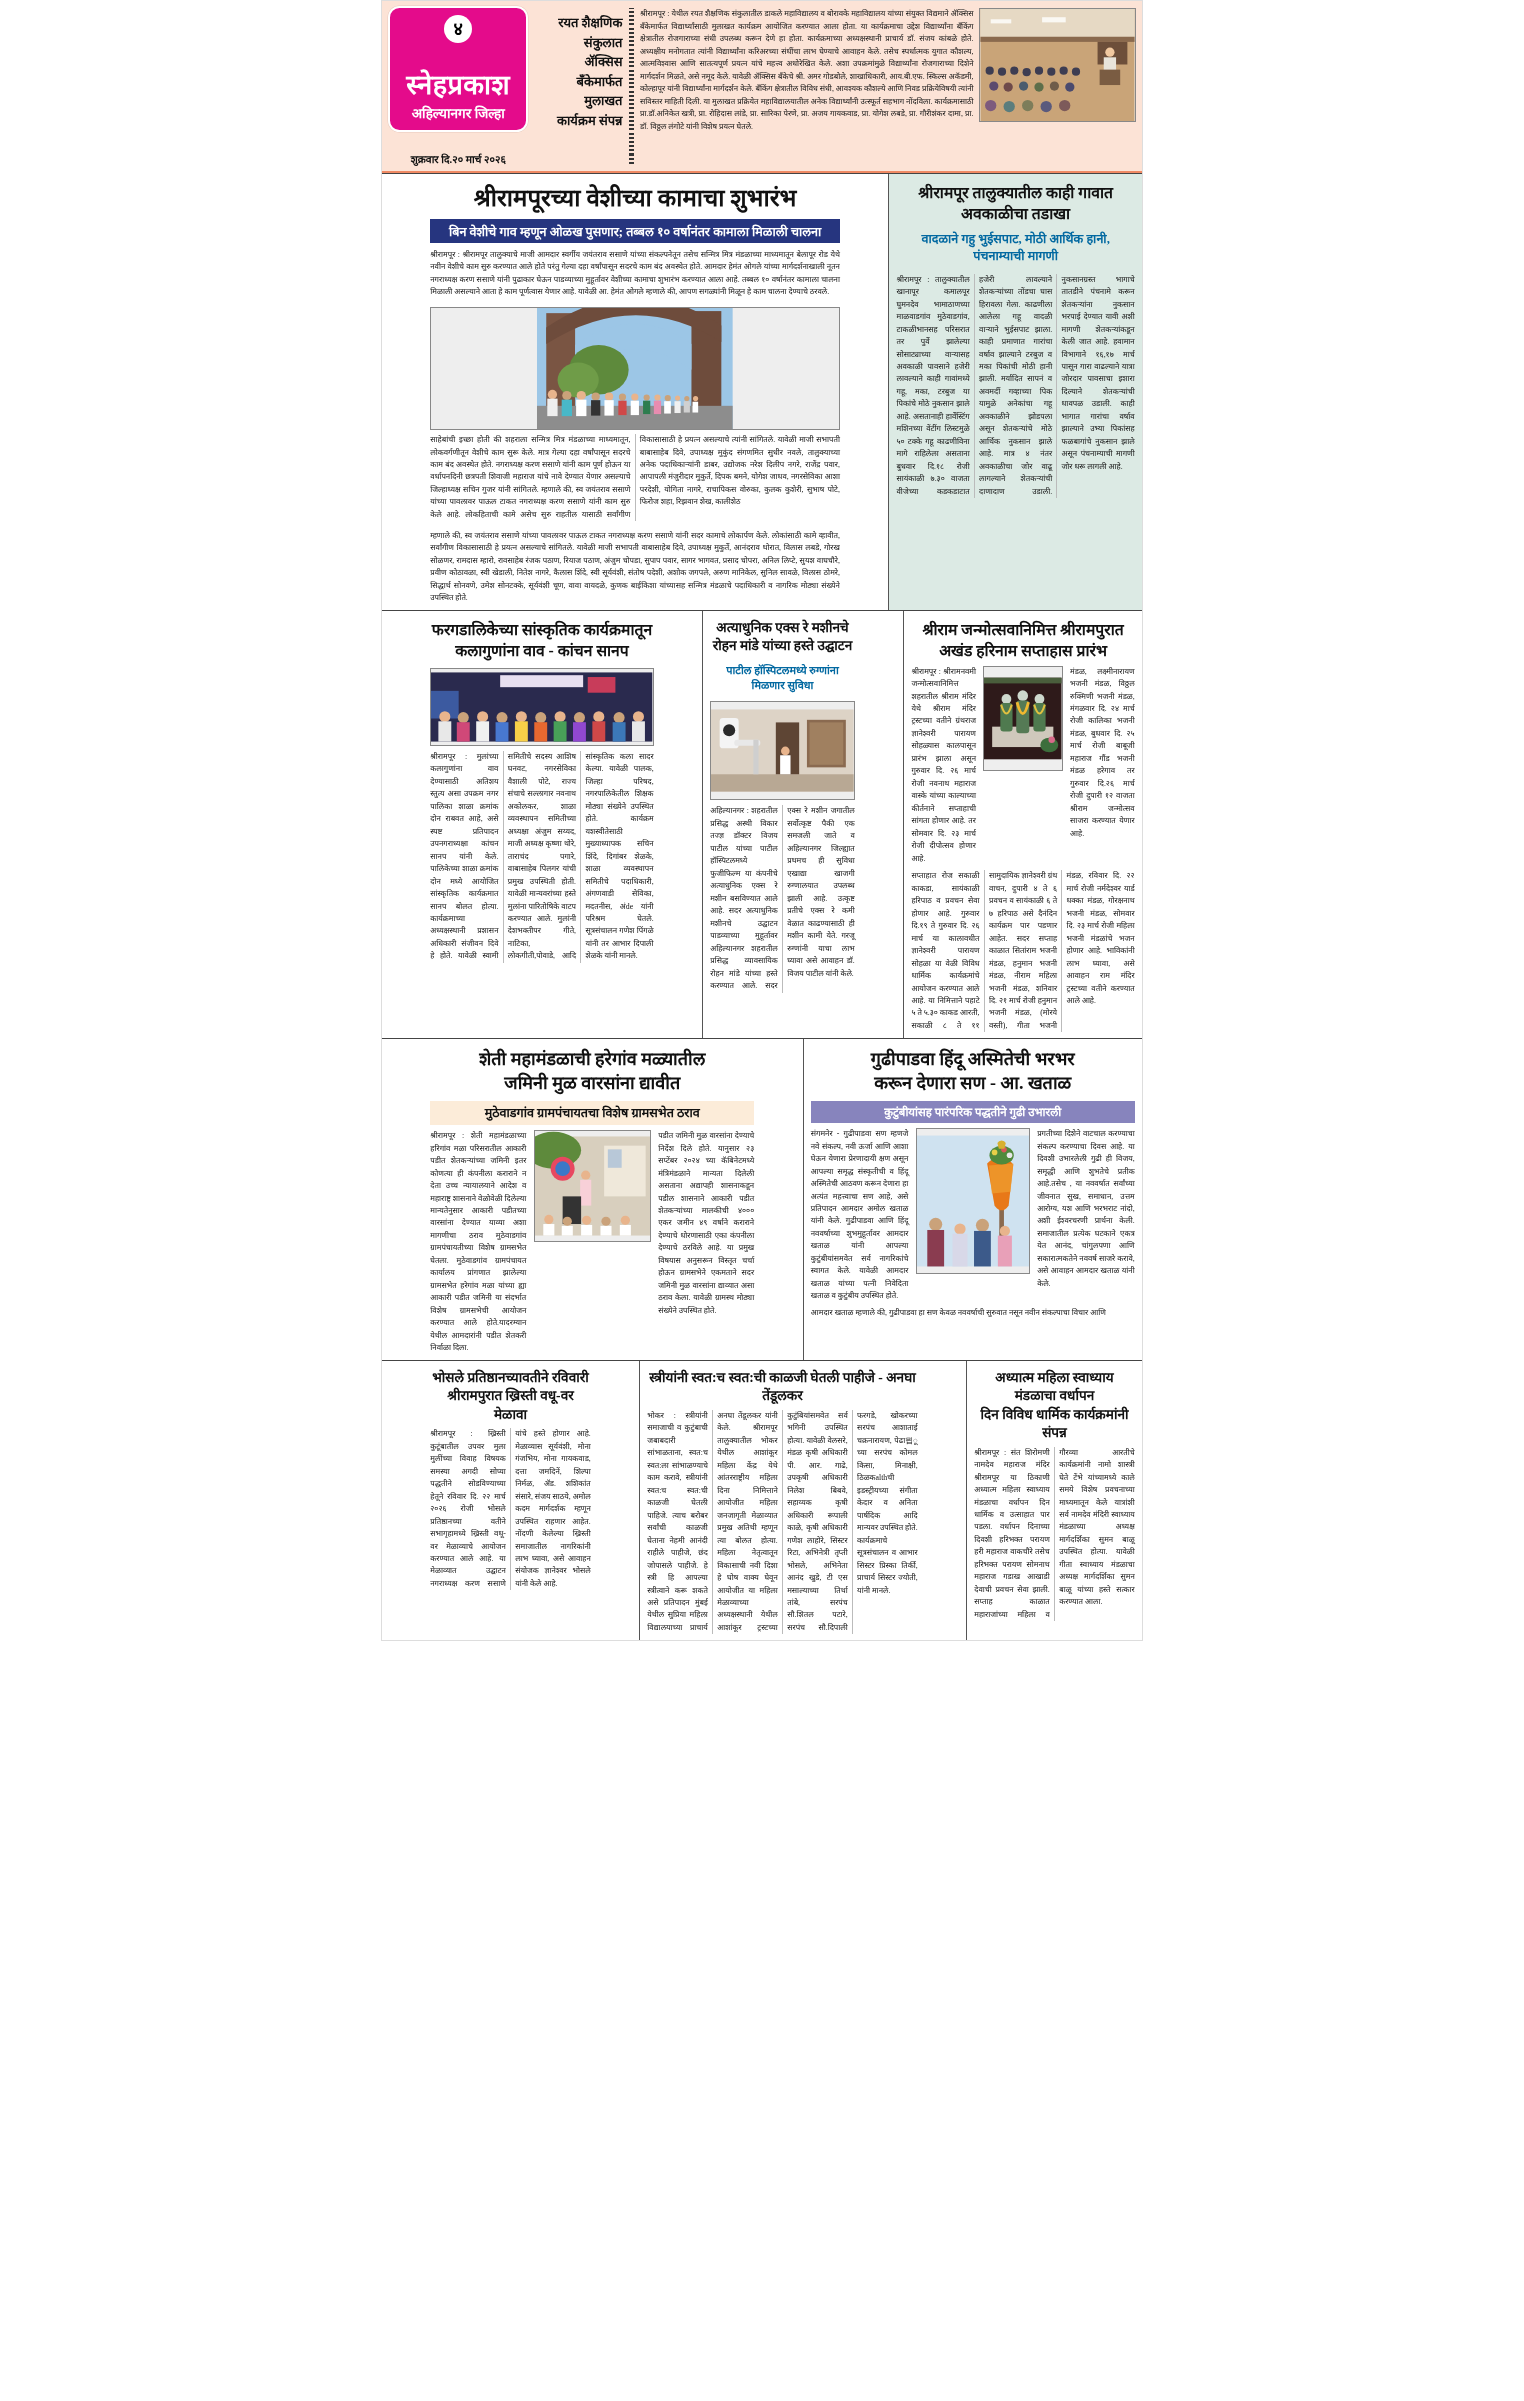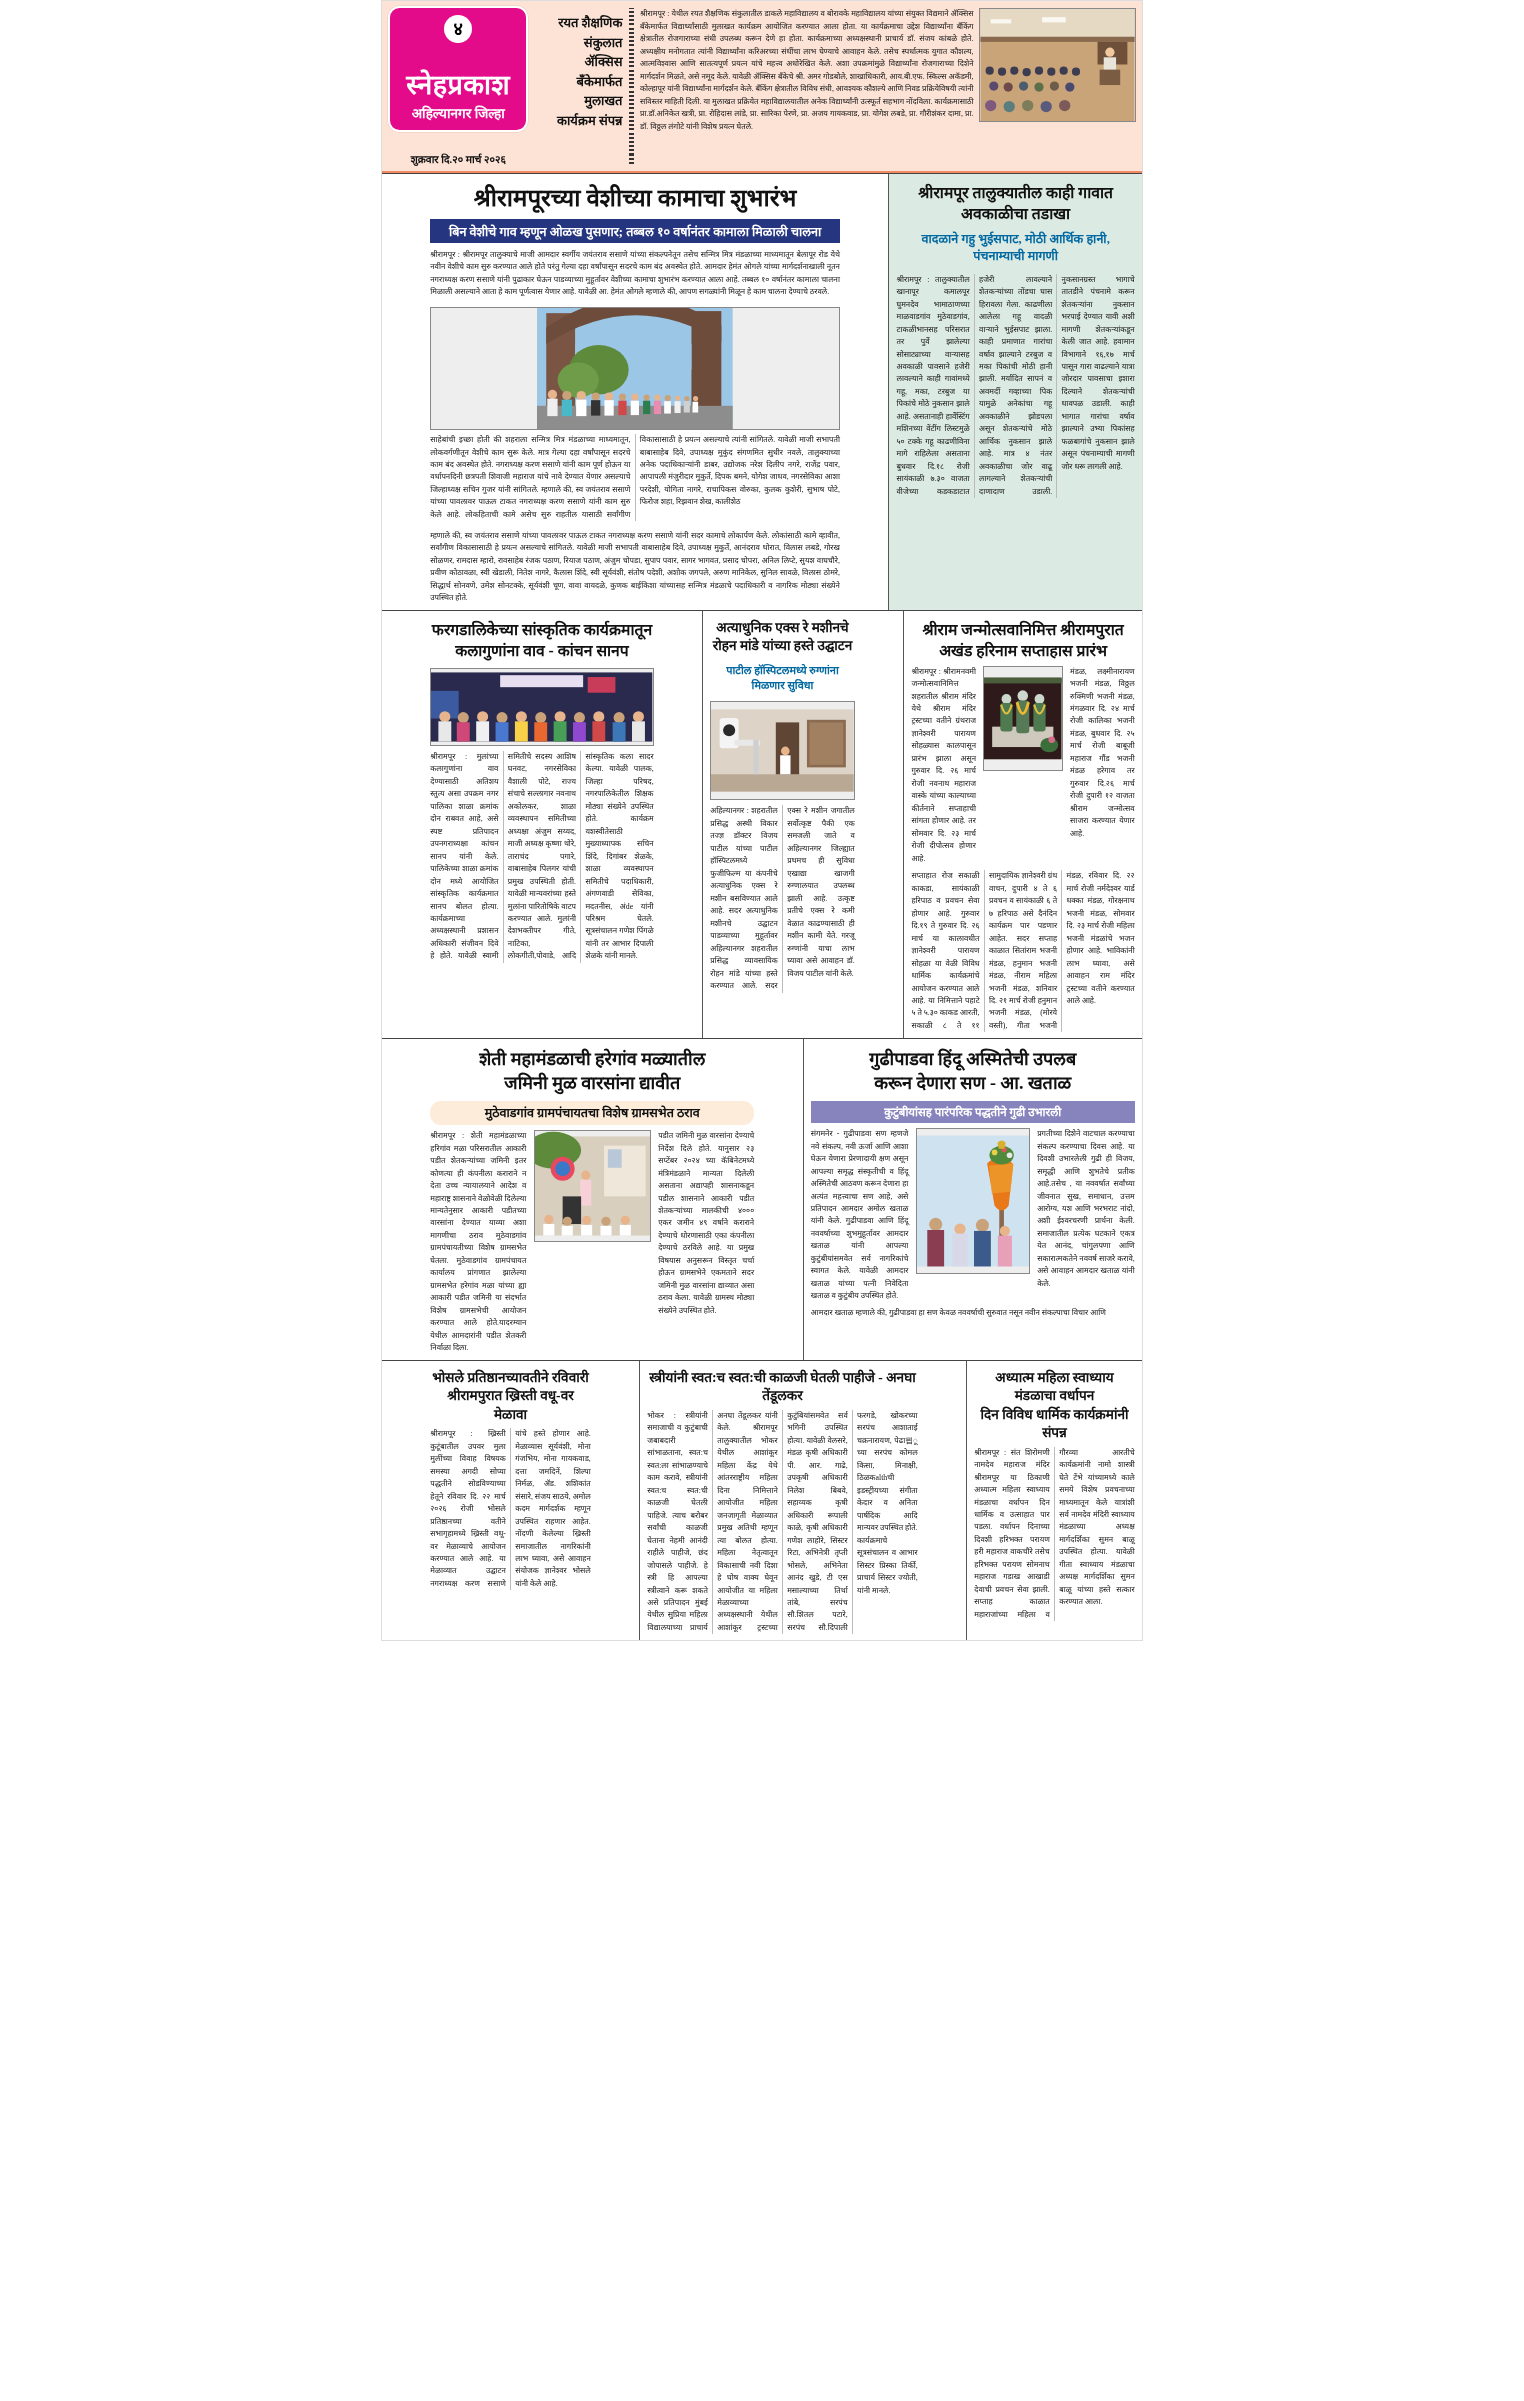--- a/index.html
+++ b/index.html
@@ -23,21 +23,21 @@
   
   .section-row { display:flex; border-top:1px solid #444; }
   .article { padding:5.2px 7.3px; min-width:0;margin-left:41px; }
   .article + .article { border-left:0.5px solid #555; }
   .headline-xl { font-size:24px; font-weight:bold; text-align:center; line-height:1.25; padding:4.2px 2.1px 5.2px; }
   .headline-lg { font-size:15.7px; font-weight:bold; text-align:center; line-height:1.35; white-space:pre-line; padding:3.1px 1px 4.2px; }
   .headline-md { font-size:13.6px; font-weight:bold; text-align:center; line-height:1.35; white-space:pre-line; padding:3.1px 1px 4.2px; }
   .band { display:block; text-align:center; font-weight:bold; padding:3.7px 5.2px; margin:1px 0 5.2px; }
   .band-navy { background:#26357f; color:#fff; font-size:12.6px; }
   .band-red { color:#0369a1; font-size:12.6px; padding:1px 0 4.2px;font-family:Liberation Serif, serif; }
-  .band-peach { background:#fcecd9; color:#111; font-size:12.6px;border-radius:11px; }
+  .band-peach { background:#fcecd9; color:#111; font-size:12.6px; }
   .band-purple { background:#8784bd; color:#fff; font-size:11.5px; }
   .bodytext { font-size:7.8px; line-height:1.6; text-align:justify; }
   .cols-2 { column-count:2; column-gap:9.4px; column-rule:0.5px solid #bbb; }
   .cols-3 { column-count:3; column-gap:9.4px; column-rule:0.5px solid #bbb; }
   .cols-4 { column-count:4; column-gap:9.4px; column-rule:0.5px solid #bbb; }
   figure.photo { border:0.5px solid #888; background:#eee; margin:2.1px 0 5.2px; }
   figure.photo svg { display:block; width:100%; height:100%; }
 
   
   .a1-grid { display:flex; gap:8.4px;flex-direction:column; }
@@ -304,21 +304,21 @@
               <circle cx="196" cy="182" r="10" fill="#e8b48c"></circle>
                 <rect x="184" y="192" width="24" height="23"></rect>
             </g>
           </svg>
         </figure>
         <div class="side bodytext">पडीत जमिनी मुळ वारसांना देण्याचे निर्देश दिले होते. यानुसार २३ सप्टेंबर २०२४ च्या कॅबिनेटमध्ये मंत्रिमंडळाने मान्यता दिलेली असताना अद्यापही शासनाकडून पडील शासनाने आकारी पडीत शेतकऱ्यांच्या मालकीची ४००० एकर जमीन ४९ वर्षाने कराराने देण्याचे धोरणासाठी एका कंपनीला देण्याचे ठरविले आहे. या प्रमुख विषयास अनुसरून विस्तृत चर्चा होऊन ग्रामसभेने एकमताने सदर जमिनी मुळ वारसांना द्याव्यात असा ठराव केला. यावेळी ग्रामस्थ मोठ्या संख्येने उपस्थित होते.</div>
       </div>
     </div>
 
     <div class="article" style="flex:1">
-      <h2 class="headline-lg" style="font-size:18px">गुढीपाडवा हिंदू अस्मितेची उपलब
+      <h2 class="headline-lg" style="font-size:18px">गुढीपाडवा हिंदू अस्मितेची भरभर
 करून देणारा सण - आ. खताळ</h2>
       <div class="band band-purple">कुटुंबीयांसह पारंपरिक पद्धतीने गुढी उभारली</div>
       <div class="a7-grid">
         <div class="side bodytext">संगमनेर - गुढीपाडवा सण म्हणजे नवे संकल्प, नवी ऊर्जा आणि आशा घेऊन येणारा प्रेरणादायी क्षण असून आपल्या समृद्ध संस्कृतीची व हिंदू अस्मितेची आठवण करून देणारा हा अत्यंत महत्त्वाचा सण आहे, असे प्रतिपादन आमदार अमोल खताळ यांनी केले. गुढीपाडवा आणि हिंदू नववर्षाच्या शुभमुहूर्तावर आमदार खताळ यांनी आपल्या कुटुंबीयांसमवेत सर्व नागरिकांचे स्वागत केले. यावेळी आमदार खताळ यांच्या पत्नी निवेदिता खताळ व कुटुंबीय उपस्थित होते.</div>
         <figure class="photo" style="height:146px">
           <svg viewBox="0 0 240 280">
             <rect width="240" height="280" fill="#cfe2f0"></rect>
             <rect x="176" y="20" width="10" height="230" fill="#8a6a4e"></rect>
             <path d="M150 60 Q181 30 206 62 L196 150 Q181 170 166 150 Z" fill="#e87818"></path>
             <path d="M154 64 L206 60 L200 120 L160 124 Z" fill="#f0a030" opacity="0.7"></path>

